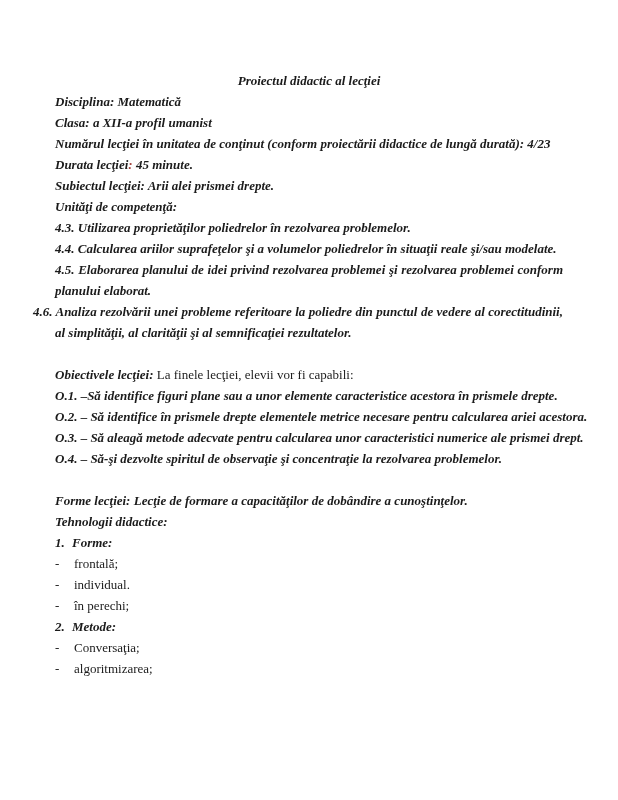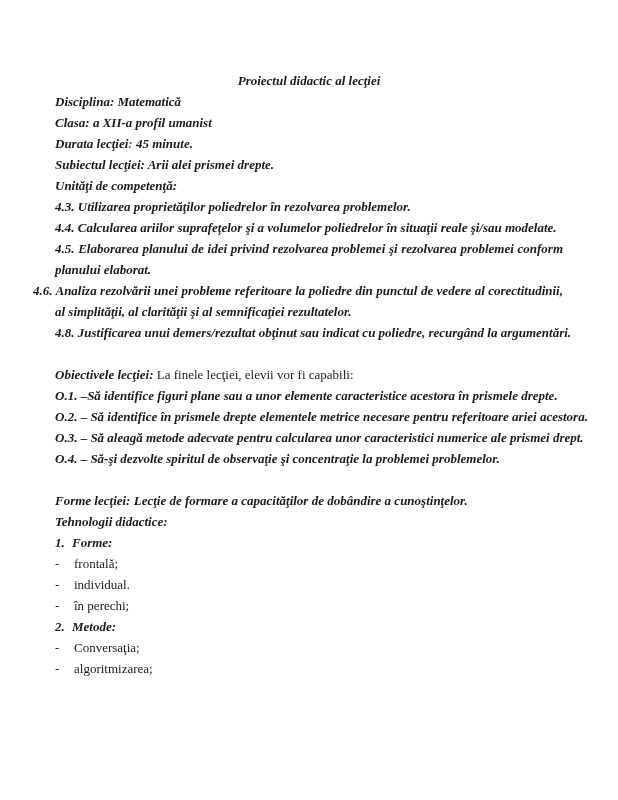--- a/index.html
+++ b/index.html
@@ -47,40 +47,40 @@
 </style>
 </head>
 <body>
 
 <div class="page">
 
   <p class="title bi nowrap">Proiectul didactic al lecţiei</p>
 
   <p class="bi nowrap">Disciplina: Matematică</p>
   <p class="bi nowrap">Clasa: a XII-a profil umanist</p>
+  <p class="bi nowrap">Numărul lecţiei în unitatea de conţinut (conform proiectării didactice de lungă durată): 4/23</p>
 
   <p class="bi nowrap"><span>Durata lecţiei</span><span class="colon-red">:</span><span> 45 minute.</span></p>
 
   <p class="bi nowrap">Subiectul lecţiei: Arii alei prismei drepte.</p>
   <p class="bi nowrap">Unităţi de competenţă:</p>
 
   <p class="bi nowrap">4.3. Utilizarea proprietăţilor poliedrelor în rezolvarea problemelor.</p>
   <p class="bi nowrap">4.4. Calcularea ariilor suprafeţelor şi a volumelor poliedrelor în situaţii reale şi/sau modelate.</p>
   <p class="bi just">4.5. Elaborarea planului de idei privind rezolvarea problemei şi rezolvarea problemei conform planului elaborat.</p>
   <p class="bi just hang">4.6. Analiza rezolvării unei probleme referitoare la poliedre din punctul de vedere al corectitudinii, al simplităţii, al clarităţii şi al semnificaţiei rezultatelor.</p>
-  <p class="bi nowrap">4.8. Justificarea unui demers/rezultat obţinut sau indicat cu poliedre, recurgând la argumentări.</p>
 
   <div class="line blank"></div>
 
   <p class="nowrap"><span class="bi">Obiectivele lecţiei:</span><span class="regular"> La finele lecţiei, elevii vor fi capabili:</span></p>
 
   <p class="bi nowrap">O.1. –Să identifice figuri plane sau a unor elemente caracteristice acestora în prismele drepte.</p>
-  <p class="bi nowrap">O.2. – Să identifice în prismele drepte elementele metrice necesare pentru referitoare ariei acestora.</p>
+  <p class="bi nowrap">O.2. – Să identifice în prismele drepte elementele metrice necesare pentru calcularea ariei acestora.</p>
   <p class="bi nowrap">O.3. – Să aleagă metode adecvate pentru calcularea unor caracteristici numerice ale prismei drept.</p>
-  <p class="bi nowrap">O.4. – Să-şi dezvolte spiritul de observaţie şi concentraţie la problemei problemelor.</p>
+  <p class="bi nowrap">O.4. – Să-şi dezvolte spiritul de observaţie şi concentraţie la rezolvarea problemelor.</p>
 
   <div class="line blank"></div>
 
   <p class="bi nowrap">Forme lecţiei: Lecţie de formare a capacităţilor de dobândire a cunoştinţelor.</p>
   <p class="bi nowrap">Tehnologii didactice:</p>
 
   <p class="num-item nowrap"><span class="num bi">1.</span><span class="bi">Forme:</span></p>
 
   <p class="dash-item regular nowrap"><span class="dash">-</span><span>frontală;</span></p>
   <p class="dash-item regular nowrap"><span class="dash">-</span><span>individual.</span></p>

